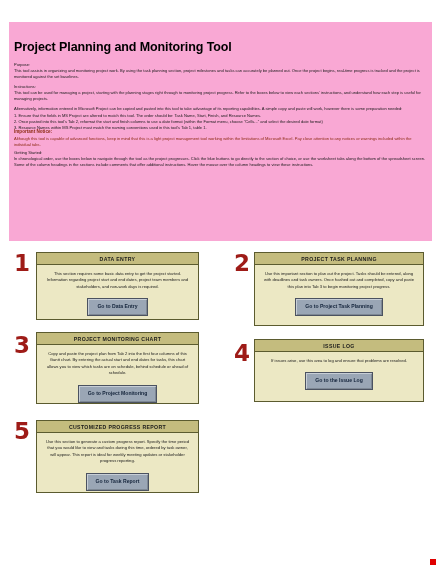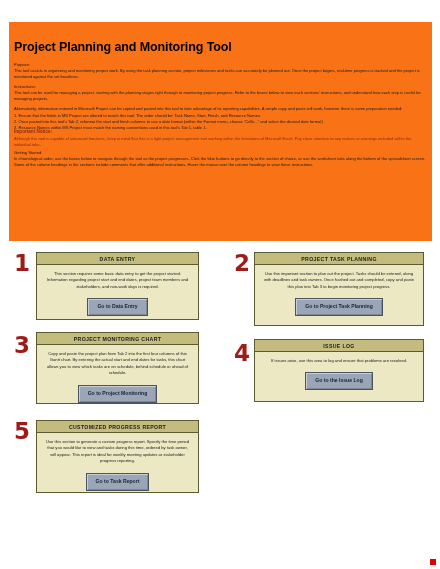--- a/index.html
+++ b/index.html
@@ -15,21 +15,21 @@
     font-family: "Liberation Sans", sans-serif;
   }
 
   
   #info-panel {
     position: absolute;
     left: 9px;
     top: 22px;
     width: 423px;
     height: 219px;
-    background: #f97316;
+    background: #f9a8d4;
   }
 
   #page-title {
     position: absolute;
     left: 5px;
     top: 18px;
     font-size: 12.5px;
     font-weight: bold;
     color: #000000;
     letter-spacing: -0.1px;

